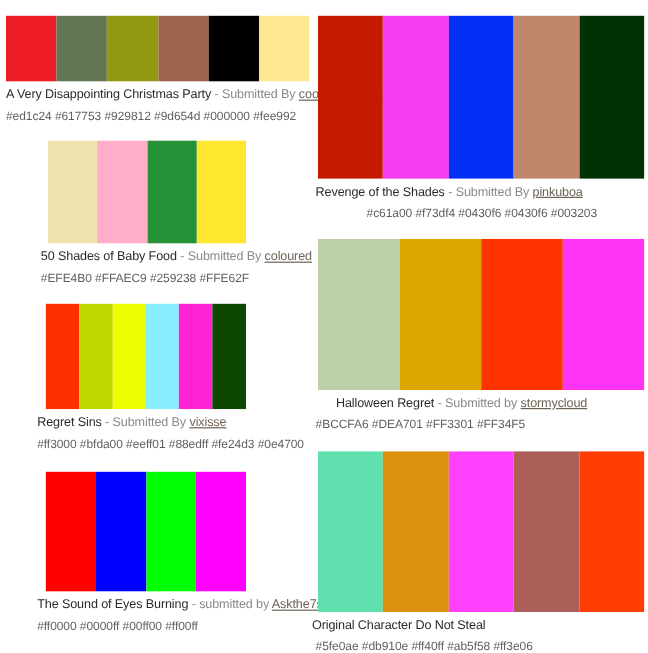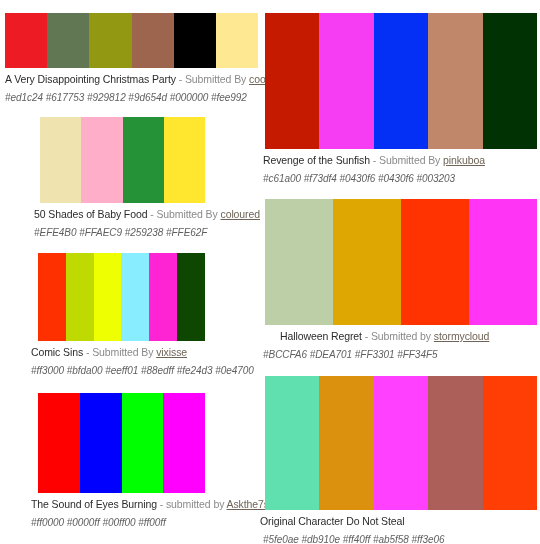--- a/index.html
+++ b/index.html
@@ -67,21 +67,20 @@
     text-decoration: underline;
     cursor: pointer;
   }
   .hexline {
     font-size: 10px;
     line-height: 12px;
     color: #5f5f5f;
     margin-top: 6px;
     white-space: nowrap;
     letter-spacing: -0.05px;
-    font-style: italic;
   }
 
   
   #entry-christmas .swatch-strip {
     margin-left: 5px;
     width: 253px;
     height: 55px;
     margin-top: 13px;
   }
   #entry-christmas .caption { margin-left: 5px; }
@@ -115,21 +114,21 @@
   #entry-eyesburning .hexline { margin-left: 31px; }
 
   
   #entry-sunfish .swatch-strip {
     margin-left: 5px;
     width: 272px;
     height: 136px;
     margin-top: 13px;
   }
   #entry-sunfish .caption { margin-left: 3px; }
-  #entry-sunfish .hexline { margin-left: 3px; }
+  #entry-sunfish .hexline { margin-left: 3px; text-align: center; }
 
   #entry-halloween .swatch-strip {
     margin-left: 5px;
     width: 272px;
     height: 126px;
     margin-top: 14px;
   }
   #entry-halloween .caption { margin-left: 20px; }
   #entry-halloween .hexline { margin-left: 3px; }
 
@@ -180,21 +179,21 @@
     <div class="palette-entry" id="entry-comicsins">
       <div class="swatch-strip">
           <div class="swatch" style="background: rgb(255, 48, 0);"></div>
           <div class="swatch" style="background: rgb(191, 218, 0);"></div>
           <div class="swatch" style="background: rgb(238, 255, 1);"></div>
           <div class="swatch" style="background: rgb(136, 237, 255);"></div>
           <div class="swatch" style="background: rgb(254, 36, 211);"></div>
           <div class="swatch" style="background: rgb(14, 71, 0);"></div>
         </div>
       <div class="caption">
-        <span class="title">Comic Sins</span><span class="sep"> - </span><span class="sep">Submitted By </span><span class="submitter">vixisse</span>
+        <span class="title">Regret Sins</span><span class="sep"> - </span><span class="sep">Submitted By </span><span class="submitter">vixisse</span>
       </div>
       <div class="hexline">#ff3000 #bfda00 #eeff01 #88edff #fe24d3 #0e4700</div>
     </div>
 
     <div class="palette-entry" id="entry-eyesburning">
       <div class="swatch-strip">
           <div class="swatch" style="background: rgb(255, 0, 0);"></div>
           <div class="swatch" style="background: rgb(0, 0, 255);"></div>
           <div class="swatch" style="background: rgb(0, 255, 0);"></div>
           <div class="swatch" style="background: rgb(255, 0, 255);"></div>
@@ -211,21 +210,21 @@
 
     <div class="palette-entry" id="entry-sunfish">
       <div class="swatch-strip">
           <div class="swatch" style="background: rgb(198, 26, 0);"></div>
           <div class="swatch" style="background: rgb(247, 61, 244);"></div>
           <div class="swatch" style="background: rgb(4, 48, 246);"></div>
           <div class="swatch" style="background: rgb(192, 135, 106);"></div>
           <div class="swatch" style="background: rgb(0, 50, 3);"></div>
         </div>
       <div class="caption">
-        <span class="title">Revenge of the Sunfish</span><span class="sep"> - </span><span class="sep">Submitted By </span><span class="submitter">pinkuboa</span>
+        <span class="title">Revenge of the Shades</span><span class="sep"> - </span><span class="sep">Submitted By </span><span class="submitter">pinkuboa</span>
       </div>
       <div class="hexline">#c61a00 #f73df4 #0430f6 #0430f6 #003203</div>
     </div>
 
     <div class="palette-entry" id="entry-halloween">
       <div class="swatch-strip">
           <div class="swatch" style="background: rgb(188, 207, 166);"></div>
           <div class="swatch" style="background: rgb(222, 167, 1);"></div>
           <div class="swatch" style="background: rgb(255, 51, 1);"></div>
           <div class="swatch" style="background: rgb(255, 52, 245);"></div>

